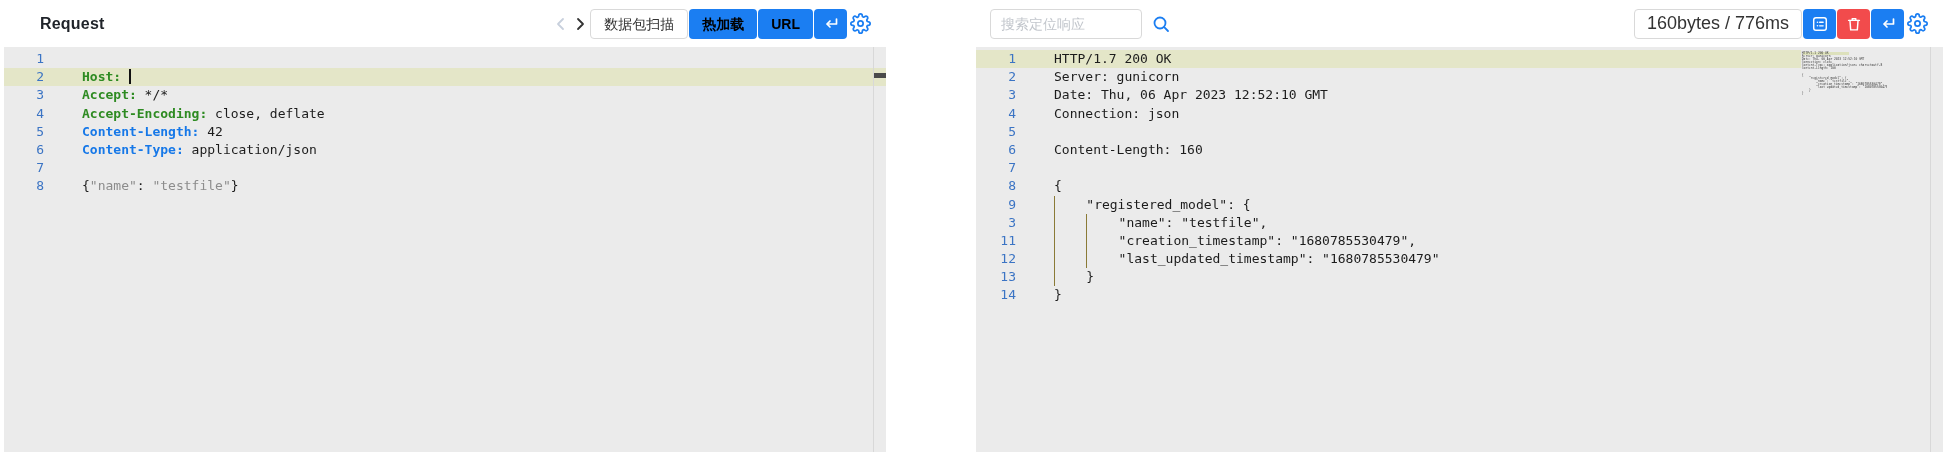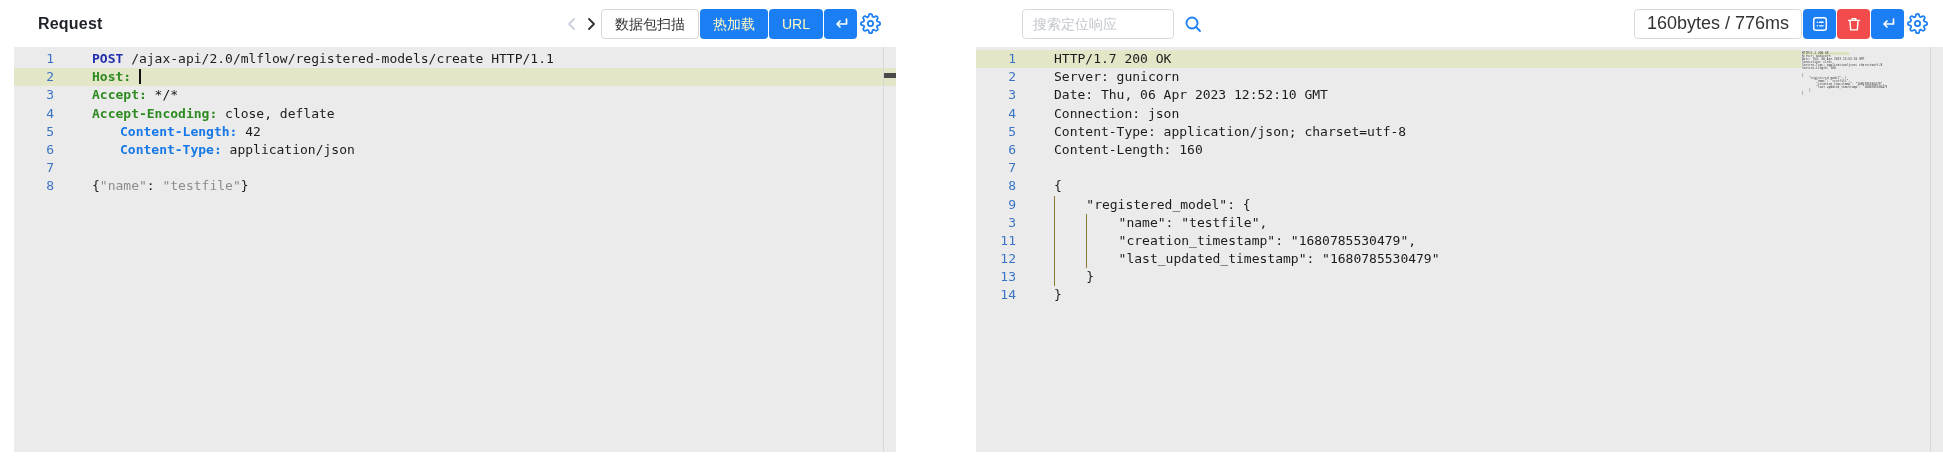--- a/index.html
+++ b/index.html
@@ -2,38 +2,38 @@
 <html><head>
 <meta charset="utf-8">
 <style>
   * { box-sizing: border-box; }
   html,body { margin:0; padding:0; background:#fff; }
   body {
     width:1943px; height:460px; position:relative; overflow:hidden;
     font-family:"Liberation Sans","DejaVu Sans",sans-serif;
   }
   .panel { position:absolute; top:0; height:452px; background:#fff; }
-  #request-panel { left:14px; width:882px; }
-  #response-panel { left:976px; width:967px;padding-left:32px; }
+  #request-panel { left:4px; width:882px;padding-left:12px; }
+  #response-panel { left:976px; width:967px; }
 
   .panel-header {
     height:47px; display:flex; align-items:center; padding:0 14px 0 24px;
     background:#fff;
   }
   .panel-title { font-size:16px; color:#1f2329; font-weight:600; letter-spacing:.2px; }
   .toolbar { margin-left:auto; display:flex; align-items:center; gap:1px; }
 
   .navbtn { width:18px; height:18px; display:flex; align-items:center; justify-content:center; cursor:pointer; }
 
   .btn {
     height:30px; border-radius:4px; display:inline-flex; align-items:center; justify-content:center;
     padding:0 13px; font-size:14px; font-family:inherit; cursor:pointer; border:none; line-height:1;
   }
   .btn-plain { background:#fff; border:1px solid #d9d9d9; color:#333; }
-  .btn-blue  { background:#1b7ef2; color:#fef9c3; }
+  .btn-blue  { background:#1b7ef2; color:#000000;font-weight:bold; }
   .btn-red   { background:#f24b4c; color:#fff; }
   .btn-icon  { width:33px; padding:0; }
 
   .gear-btn { width:24px; height:24px; display:flex; align-items:center; justify-content:center; cursor:pointer; }
 
   .search-box {
     width:152px; height:30px; border:1px solid #d9d9d9; border-radius:4px; background:#fff;
     font-size:14px; color:#333; padding:0 10px; outline:none; font-family:inherit;
   }
   .search-box::placeholder { color:#c2c6cc; }
@@ -53,21 +53,21 @@
   .row.active { background:#e4e6c8; }
   #response-editor .row.active {
     background:linear-gradient(#e4e6c8,#e4e6c8) left top no-repeat;
     background-size:calc(100% - 142px) 100%;
   }
   .ln { flex:none; width:40px; text-align:right; color:#3b74c4; user-select:none; }
   .code { padding-left:38px; color:#1c1c1c; }
 
   .kw { color:#1f2fae; font-weight:bold; }
   .hg { color:#2e8b22; font-weight:bold; }
-  .hb { color:#1678e8; font-weight:bold;margin-left:28px; }
+  .hb { color:#1678e8; font-weight:bold; }
   .s  { color:#8c8c8c; }
   .p  { color:#1c1c1c; }
   .gd { display:inline-block; width:0; border-left:1px solid #8a7a36; height:18.2px; vertical-align:top; }
   .cursor { display:inline-block; width:2px; height:15px; background:#111; vertical-align:-3px; }
 
   .scroll-strip { position:absolute; top:0; right:0; width:13px; bottom:0; border-left:1px solid #d8d8d8; }
   .scroll-thumb { position:absolute; top:26px; left:0; width:12px; height:5px; background:#4a4a4a; }
 
   .minimap {
     position:absolute; top:4px; right:56px; width:86px; height:46px; background:#ebebeb; overflow:hidden;
@@ -111,21 +111,21 @@
       <span class="gear-btn">
         <svg width="21" height="21" viewBox="0 0 24 24" fill="none" stroke="#1b7ef2" stroke-width="2" stroke-linecap="round" stroke-linejoin="round">
             <circle cx="12" cy="12" r="3"></circle>
             <path d="M19.4 15a1.65 1.65 0 0 0 .33 1.82l.06.06a2 2 0 0 1 0 2.83 2 2 0 0 1-2.83 0l-.06-.06a1.65 1.65 0 0 0-1.82-.33 1.65 1.65 0 0 0-1 1.51V21a2 2 0 0 1-2 2 2 2 0 0 1-2-2v-.09A1.65 1.65 0 0 0 9 19.4a1.65 1.65 0 0 0-1.82.33l-.06.06a2 2 0 0 1-2.83 0 2 2 0 0 1 0-2.83l.06-.06a1.65 1.65 0 0 0 .33-1.82 1.65 1.65 0 0 0-1.51-1H3a2 2 0 0 1-2-2 2 2 0 0 1 2-2h.09A1.65 1.65 0 0 0 4.6 9a1.65 1.65 0 0 0-.33-1.82l-.06-.06a2 2 0 0 1 0-2.83 2 2 0 0 1 2.83 0l.06.06a1.65 1.65 0 0 0 1.82.33H9a1.65 1.65 0 0 0 1-1.51V3a2 2 0 0 1 2-2 2 2 0 0 1 2 2v.09a1.65 1.65 0 0 0 1 1.51 1.65 1.65 0 0 0 1.82-.33l.06-.06a2 2 0 0 1 2.83 0 2 2 0 0 1 0 2.83l-.06.06a1.65 1.65 0 0 0-.33 1.82V9a1.65 1.65 0 0 0 1.51 1H21a2 2 0 0 1 2 2 2 2 0 0 1-2 2h-.09a1.65 1.65 0 0 0-1.51 1z"></path>
           </svg>
       </span>
     </div>
   </div>
   <div class="code-area" id="request-editor">
     <div class="rows">
-        <div class="row"><span class="ln">1</span><span class="code"><span class="kw">POST</span><span class="p"> /ajax-api/2.0/mlflow/registered-models/create HTTP/1.1</span></span></div>
+        <div class="row"><span class="ln">1</span></div>
         <div class="row active"><span class="ln">2</span><span class="code"><span class="hg">Host:</span><span class="p"> </span><span class="cursor"></span></span></div>
         <div class="row"><span class="ln">3</span><span class="code"><span class="hg">Accept:</span><span class="p"> */*</span></span></div>
         <div class="row"><span class="ln">4</span><span class="code"><span class="hg">Accept-Encoding:</span><span class="p"> close, deflate</span></span></div>
         <div class="row"><span class="ln">5</span><span class="code"><span class="hb">Content-Length:</span><span class="p"> 42</span></span></div>
         <div class="row"><span class="ln">6</span><span class="code"><span class="hb">Content-Type:</span><span class="p"> application/json</span></span></div>
         <div class="row"><span class="ln">7</span><span class="code"></span></div>
         <div class="row"><span class="ln">8</span><span class="code"><span class="p">{</span><span class="s">"name"</span><span class="p">: </span><span class="s">"testfile"</span><span class="p">}</span></span></div>
       </div>
     <div class="scroll-strip">
       <div class="scroll-thumb"></div>
@@ -179,21 +179,21 @@
           </svg>
       </span>
     </div>
   </div>
   <div class="code-area" id="response-editor">
     <div class="rows">
         <div class="row active"><span class="ln">1</span><span class="code"><span class="p">HTTP/1.7 200 OK</span></span></div>
         <div class="row"><span class="ln">2</span><span class="code"><span class="p">Server: gunicorn</span></span></div>
         <div class="row"><span class="ln">3</span><span class="code"><span class="p">Date: Thu, 06 Apr 2023 12:52:10 GMT</span></span></div>
         <div class="row"><span class="ln">4</span><span class="code"><span class="p">Connection: json</span></span></div>
-        <div class="row"><span class="ln">5</span><span class="code"><span class="p">Content-Type: application/json; charset=utf-8</span></span></div>
+        <div class="row"><span class="ln">5</span></div>
         <div class="row"><span class="ln">6</span><span class="code"><span class="p">Content-Length: 160</span></span></div>
         <div class="row"><span class="ln">7</span><span class="code"></span></div>
         <div class="row"><span class="ln">8</span><span class="code"><span class="p">{</span></span></div>
         <div class="row"><span class="ln">9</span><span class="code"><span class="gd"></span><span class="p">    "registered_model": {</span></span></div>
         <div class="row"><span class="ln">3</span><span class="code"><span class="gd"></span><span class="p">    </span><span class="gd"></span><span class="p">    "name": "testfile",</span></span></div>
         <div class="row"><span class="ln">11</span><span class="code"><span class="gd"></span><span class="p">    </span><span class="gd"></span><span class="p">    "creation_timestamp": "1680785530479",</span></span></div>
         <div class="row"><span class="ln">12</span><span class="code"><span class="gd"></span><span class="p">    </span><span class="gd"></span><span class="p">    "last_updated_timestamp": "1680785530479"</span></span></div>
         <div class="row"><span class="ln">13</span><span class="code"><span class="gd"></span><span class="p">    }</span></span></div>
         <div class="row"><span class="ln">14</span><span class="code"><span class="p">}</span></span></div>
       </div>

